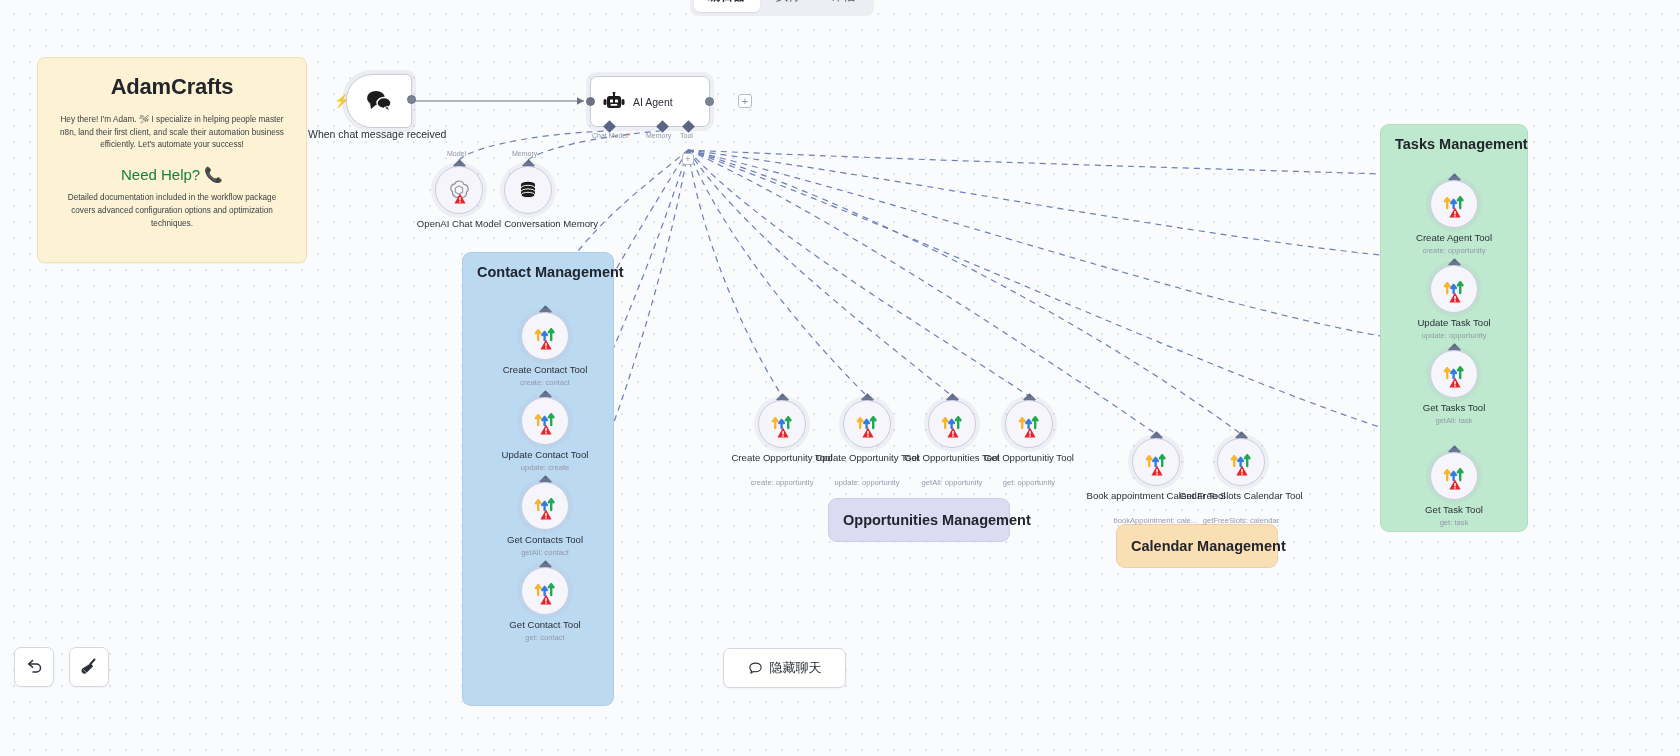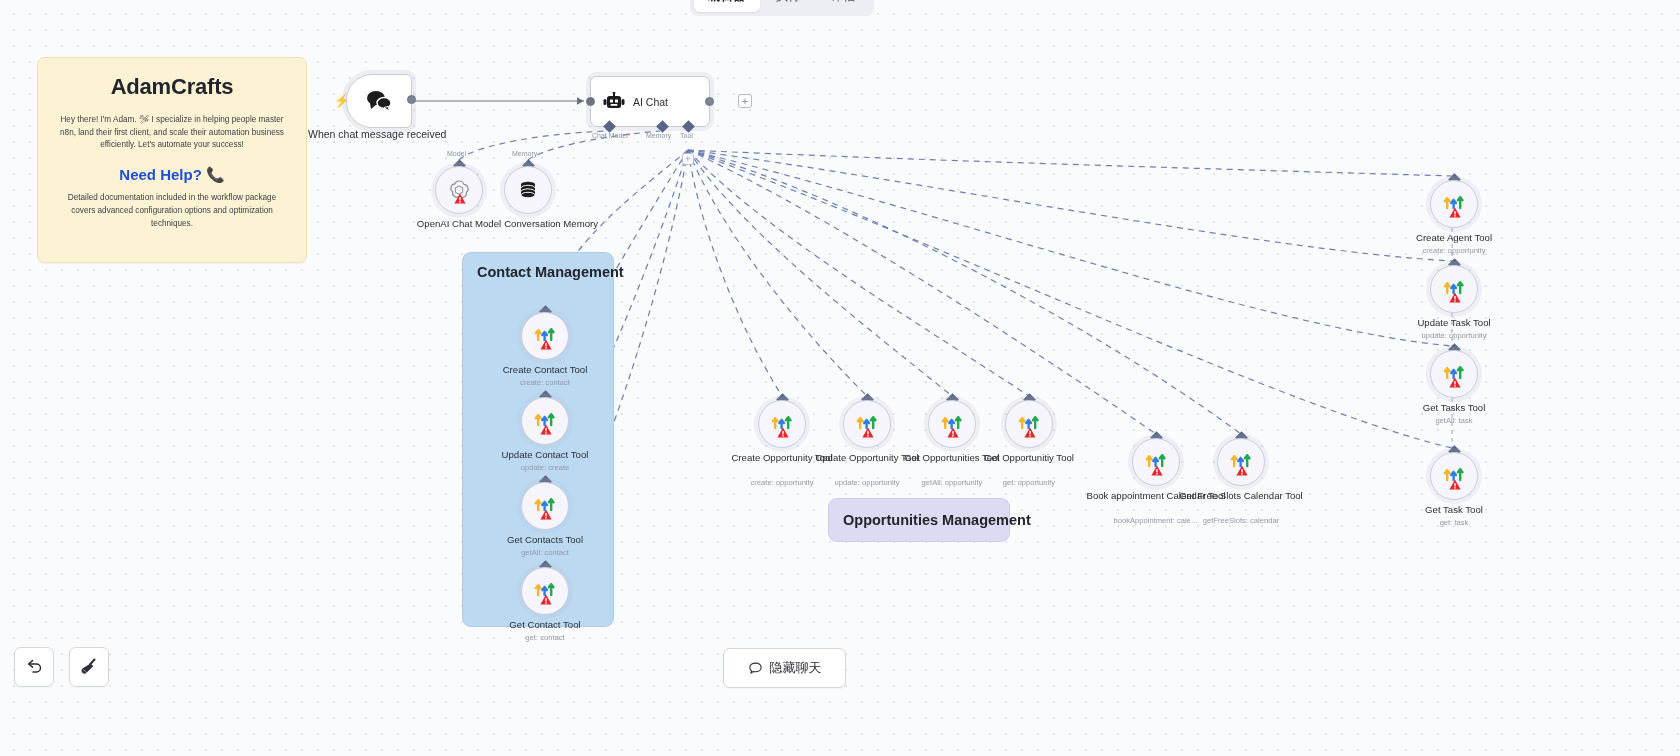--- a/index.html
+++ b/index.html
@@ -43,37 +43,37 @@
     width: 270px; height: 206px;
     background: #fdf3d4;
     border: 1px solid #f0e2b0;
     border-radius: 8px;
     padding: 16px 18px;
     box-shadow: 0 1px 2px rgba(0,0,0,.05);
     text-align: center;
   }
   .sticky h1 { margin: 0 0 14px 0; font-size: 22px; font-weight: 700; color: #22252b; letter-spacing: -.2px;}
   .sticky p  { margin: 0 0 14px 0; font-size: 8.2px; line-height: 1.55; color: #3c4048; }
-  .sticky h2 { margin: 0 0 8px 0; font-size: 15px; font-weight: 700; color: #1d4ed8; }
+  .sticky h2 { margin: 0 0 8px 0; font-size: 15px; font-weight: 400; color: #15803d; }
   .sticky .links { font-size: 7.6px; line-height: 1.75; color: #3c4048; }
   .sticky .links .lk { color: #d4756b; }
   .emoji { font-size: 9px; }
 
   
   .group {
     position: absolute;
     border-radius: 9px;
     border: 1px solid rgba(0,0,0,.06);
   }
   .group .gtitle {
     position: absolute; left: 14px; top: 11px;
     font-size: 14.5px; font-weight: 700; color: #22252b;
     white-space: nowrap;
   }
-  .group.contact { left:462px; top:252px; width:152px; height:375px; background:#bcd9f2; }
+  .group.contact { left:462px; top:252px; width:152px; height:454px; background:#bcd9f2; }
   .group.tasks   { left:1380px; top:124px; width:148px; height:408px; background:#bfe9ce; }
   .group.opps    { left:828px; top:498px; width:182px; height:44px; background:#dcdbf4;padding-left:36px; }
   .group.cal     { left:1116px; top:524px; width:162px; height:44px; background:#fadfb4; }
   .group.opps .gtitle, .group.cal .gtitle { top: 13px; }
 
   
   .trigger {
     position:absolute; left:346px; top:74px; width:66px; height:54px;
     background:#fff;
     border:1px solid #c9ccd6;
@@ -208,22 +208,28 @@
   <div class="sticky">
     <h1>AdamCrafts</h1>
     <p>Hey there! I'm Adam. 🛩 I specialize in helping people master n8n, land their first client, and scale their automation business efficiently. Let's automate your success!</p>
     <h2>Need Help? 📞</h2>
     <p>Detailed documentation included in the workflow package covers advanced configuration options and optimization techniques.</p>
   </div>
 
   <div class="group contact">
     <div class="gtitle">Contact Management</div>
   </div>
+  <div class="group tasks">
+    <div class="gtitle">Tasks Management</div>
+  </div>
   <div class="group opps">
     <div class="gtitle">Opportunities Management</div>
+  </div>
+  <div class="group cal">
+    <div class="gtitle">Calendar Management</div>
   </div>
 
   <div class="bolt">⚡</div>
   <div class="trigger">
     <svg width="26" height="22" viewBox="0 0 26 22">
       <ellipse cx="10" cy="8" rx="9" ry="7" fill="#1c1c1c"></ellipse>
       <path d="M4 13 L5 19 L11 14 Z" fill="#1c1c1c"></path>
       <ellipse cx="18" cy="13" rx="7" ry="5.5" fill="#1c1c1c" stroke="#fff" stroke-width="1.4"></ellipse>
       <path d="M22 16.5 L23.5 21 L18 17.5 Z" fill="#1c1c1c" stroke="#fff" stroke-width="1"></path>
     </svg>
@@ -235,21 +241,21 @@
     <svg width="22" height="20" viewBox="0 0 22 20">
       <rect x="4" y="4" width="14" height="12" rx="2.5" fill="#1c1c1c"></rect>
       <rect x="7" y="7.5" width="3" height="3" rx=".6" fill="#fff"></rect>
       <rect x="12" y="7.5" width="3" height="3" rx=".6" fill="#fff"></rect>
       <rect x="7.5" y="12" width="7" height="1.8" rx=".9" fill="#fff"></rect>
       <rect x="10" y="0.5" width="2" height="3.5" fill="#1c1c1c"></rect>
       <circle cx="11" cy="1" r="1.4" fill="#1c1c1c"></circle>
       <rect x="0.5" y="7" width="3" height="6" rx="1.5" fill="#1c1c1c"></rect>
       <rect x="18.5" y="7" width="3" height="6" rx="1.5" fill="#1c1c1c"></rect>
     </svg>
-    <span class="aname">AI Chat</span>
+    <span class="aname">AI Agent</span>
     <div class="dot-out" style="right:-5px; top:20px;"></div>
     <div class="dot-out" style="left:-5px; top:20px; background:#6b7280;"></div>
   </div>
   <div class="agent-plus">+</div>
 
   <div class="port" style="left:605px; top:122px;"></div>
   <div class="port" style="left:658px; top:122px;"></div>
   <div class="port" style="left:684px; top:122px;"></div>
   <div class="portlabel" style="left:592px; top:132px;"><span>Chat Model</span><span class="req">*</span></div>
   <div class="portlabel" style="left:646px; top:132px;">Memory</div>

